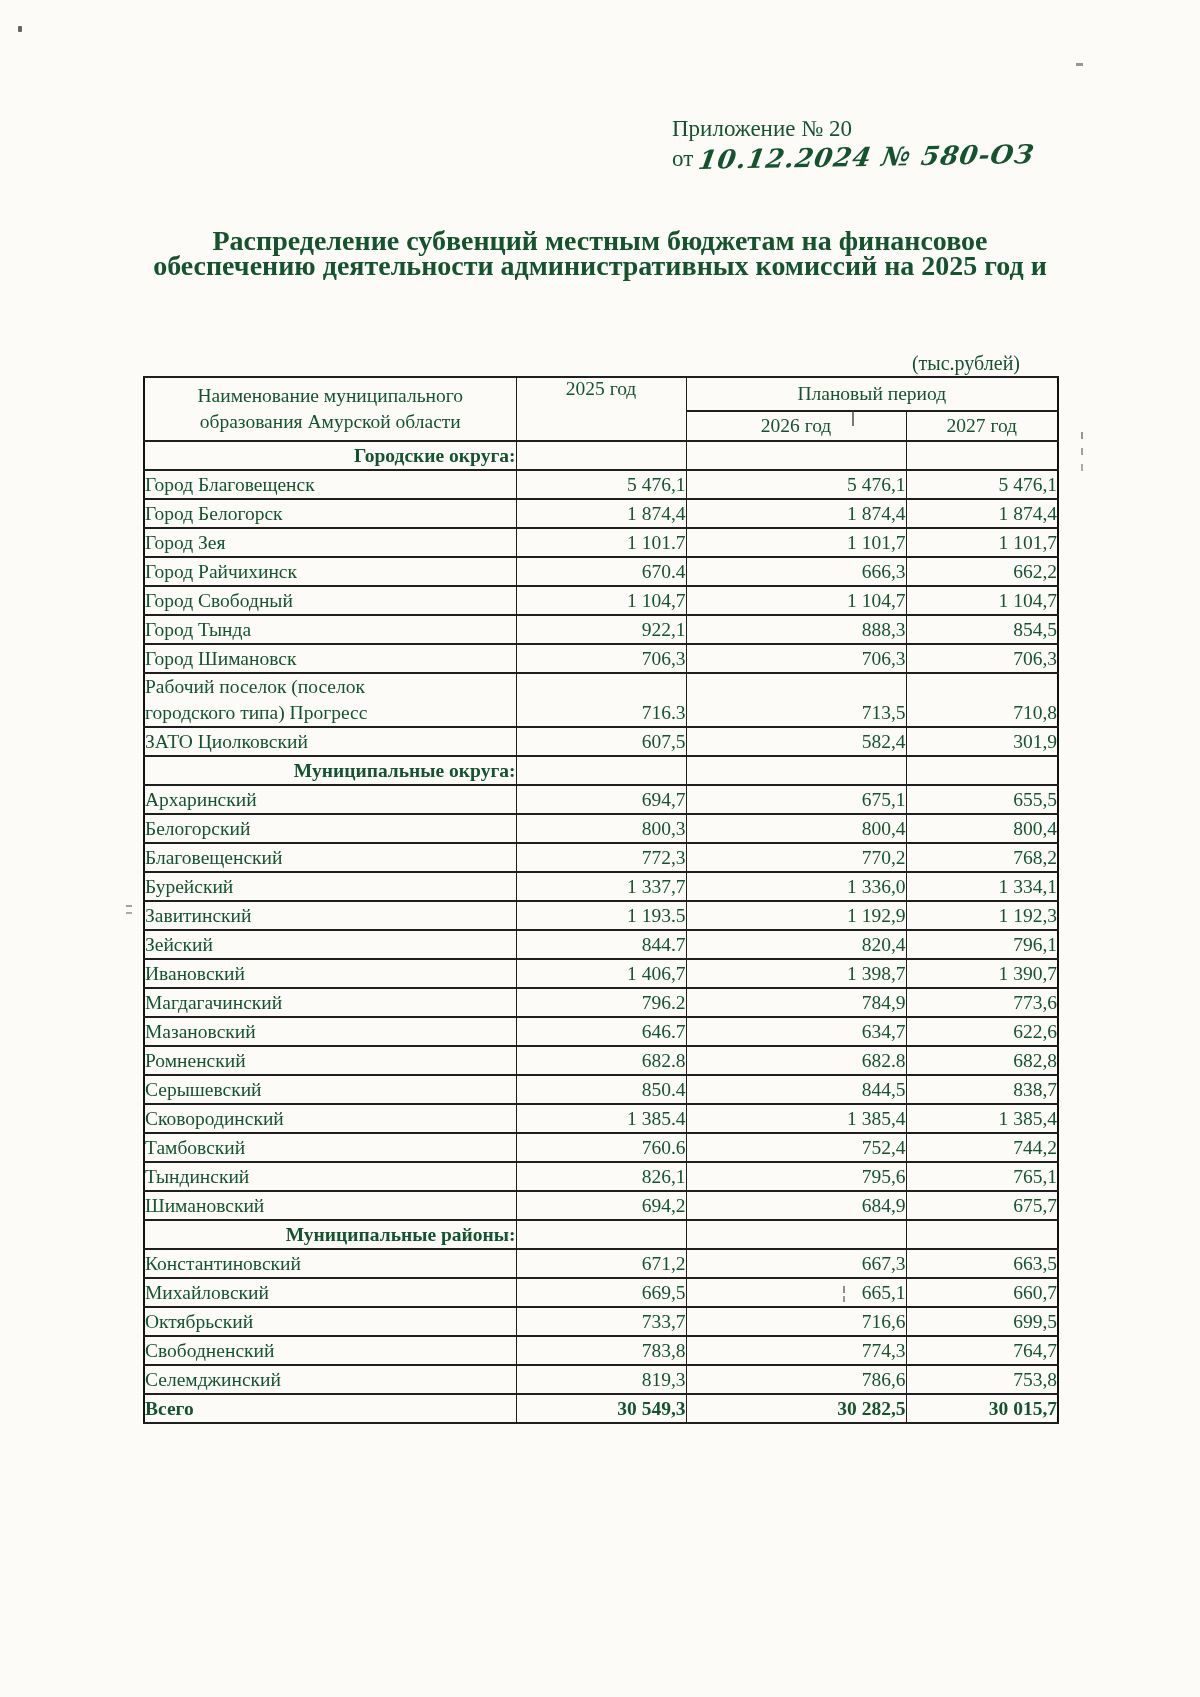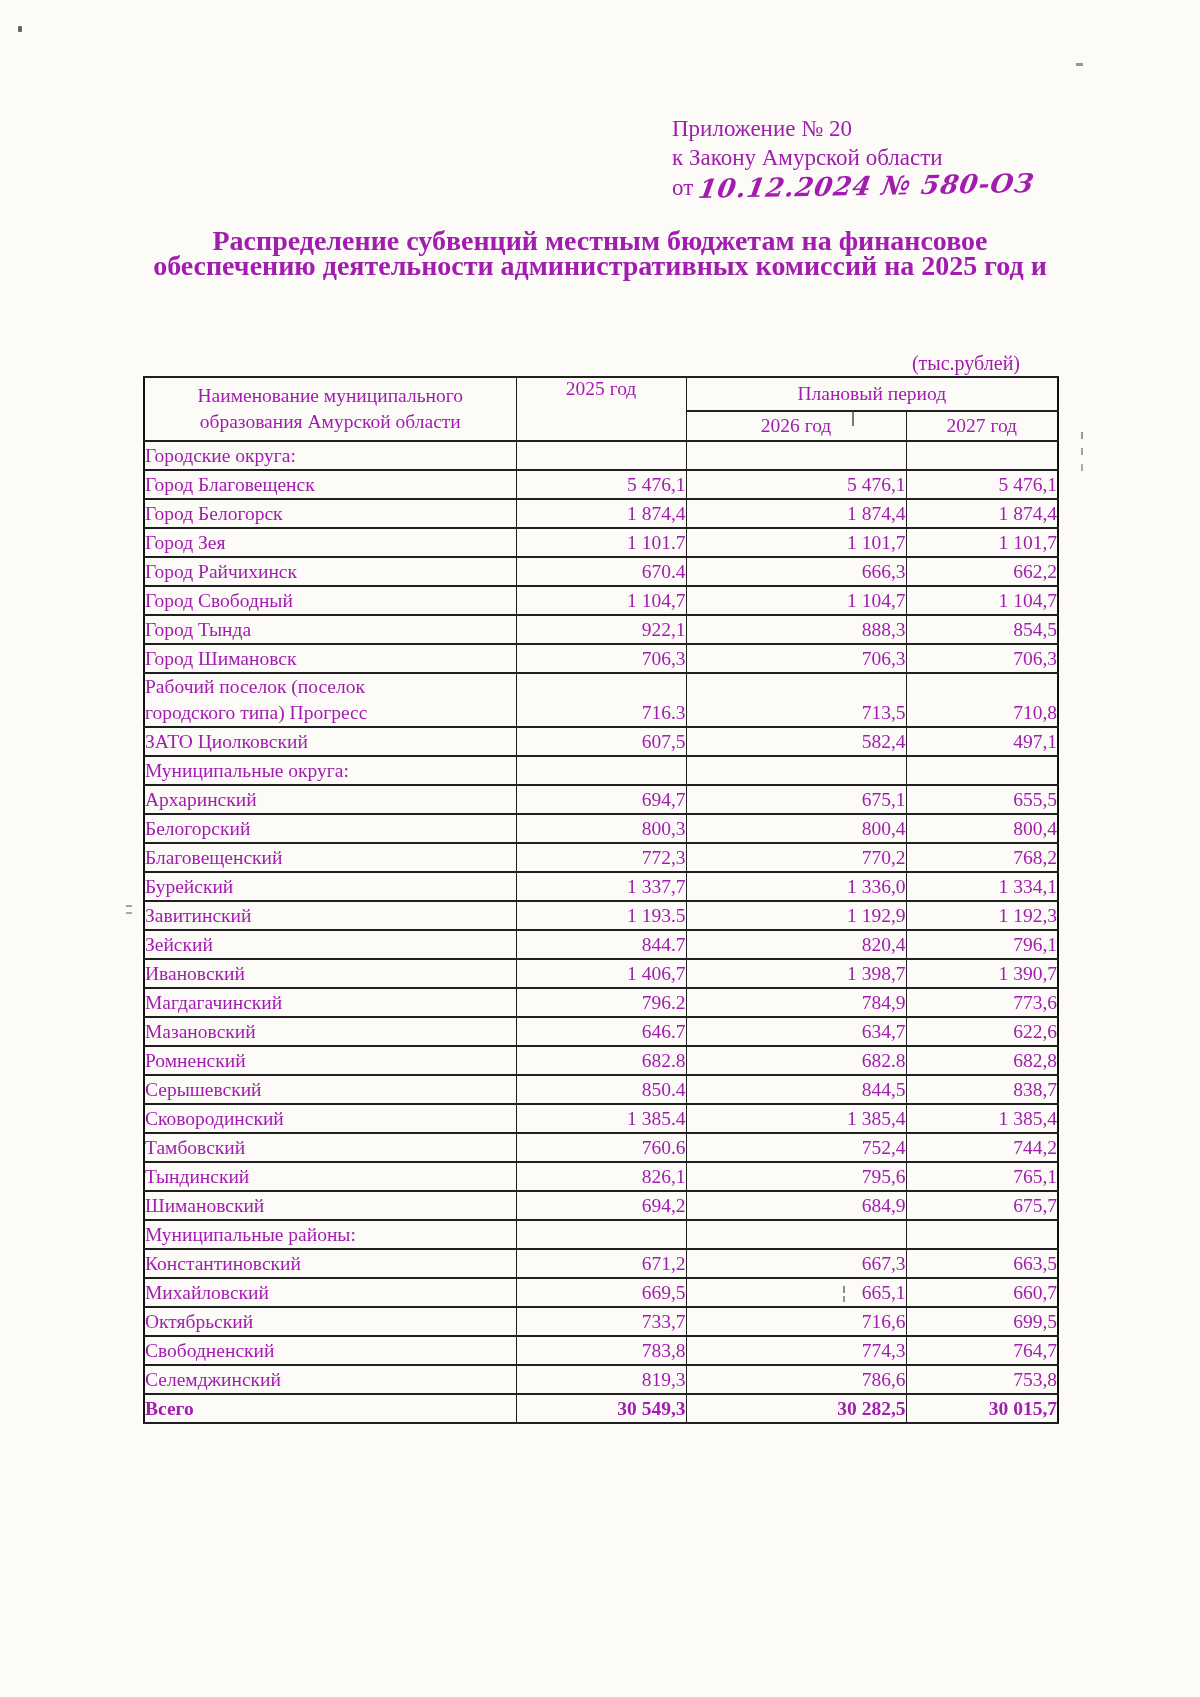--- a/index.html
+++ b/index.html
@@ -3,21 +3,21 @@
 <meta charset="utf-8">
 <style>
   html,body{margin:0;padding:0;}
   body{background:#e9e9e9;}
   .page{
     position:relative;
     width:1200px;height:1697px;
     margin:0 auto;
     background:#fcfbf8;
     font-family:"Liberation Serif","DejaVu Serif",serif;
-    color:#a21caf;
+    color:#14532d;
     overflow:hidden;
   }
   .annex{
     position:absolute;left:672px;top:114px;
     font-size:23px;line-height:29px;
     white-space:nowrap;
   }
   .handwritten{
     display:inline-block;
     font-family:"DejaVu Serif",serif;
@@ -66,32 +66,31 @@
     text-align:left;padding:1px 4px 1px 8px;
     height:27px;vertical-align:bottom;
     white-space:pre-line;
     line-height:26px;
   }
   td.c-num{
     text-align:right;padding:1px 14px 1px 4px;
     height:27px;vertical-align:bottom;
     line-height:26px;
   }
-  tr.section td.c-name{font-weight:normal;}
+  tr.section td.c-name{font-weight:bold;text-align:right;}
   tr.total td{font-weight:bold;}
   .artifact{position:absolute;background:#333;}
 </style>
 </head>
 <body>
 
 <div class="page">
 
   <div class="annex">
     <div>Приложение № 20</div>
-    <div>к Закону Амурской области</div>
     <div><span>от</span> <span class="handwritten">10.12.2024 № 580-ОЗ</span></div>
   </div>
 
   <div class="title">
     <div>Распределение субвенций местным бюджетам на финансовое</div>
     <div>обеспечению деятельности административных комиссий на 2025 год и</div>
   </div>
 
   <div class="units">(тыс.рублей)</div>
 
@@ -166,21 +165,21 @@
           <td class="c-name">Рабочий поселок (поселок
 городского типа) Прогресс</td>
           <td class="c-num">716.3</td>
           <td class="c-num">713,5</td>
           <td class="c-num">710,8</td>
         </tr>
         <tr class="data">
           <td class="c-name">ЗАТО Циолковский</td>
           <td class="c-num">607,5</td>
           <td class="c-num">582,4</td>
-          <td class="c-num">497,1</td>
+          <td class="c-num">301,9</td>
         </tr>
         <tr class="section">
           <td class="c-name">Муниципальные округа:</td>
           <td class="c-num"></td>
           <td class="c-num"></td>
           <td class="c-num"></td>
         </tr>
         <tr class="data">
           <td class="c-name">Архаринский</td>
           <td class="c-num">694,7</td>

